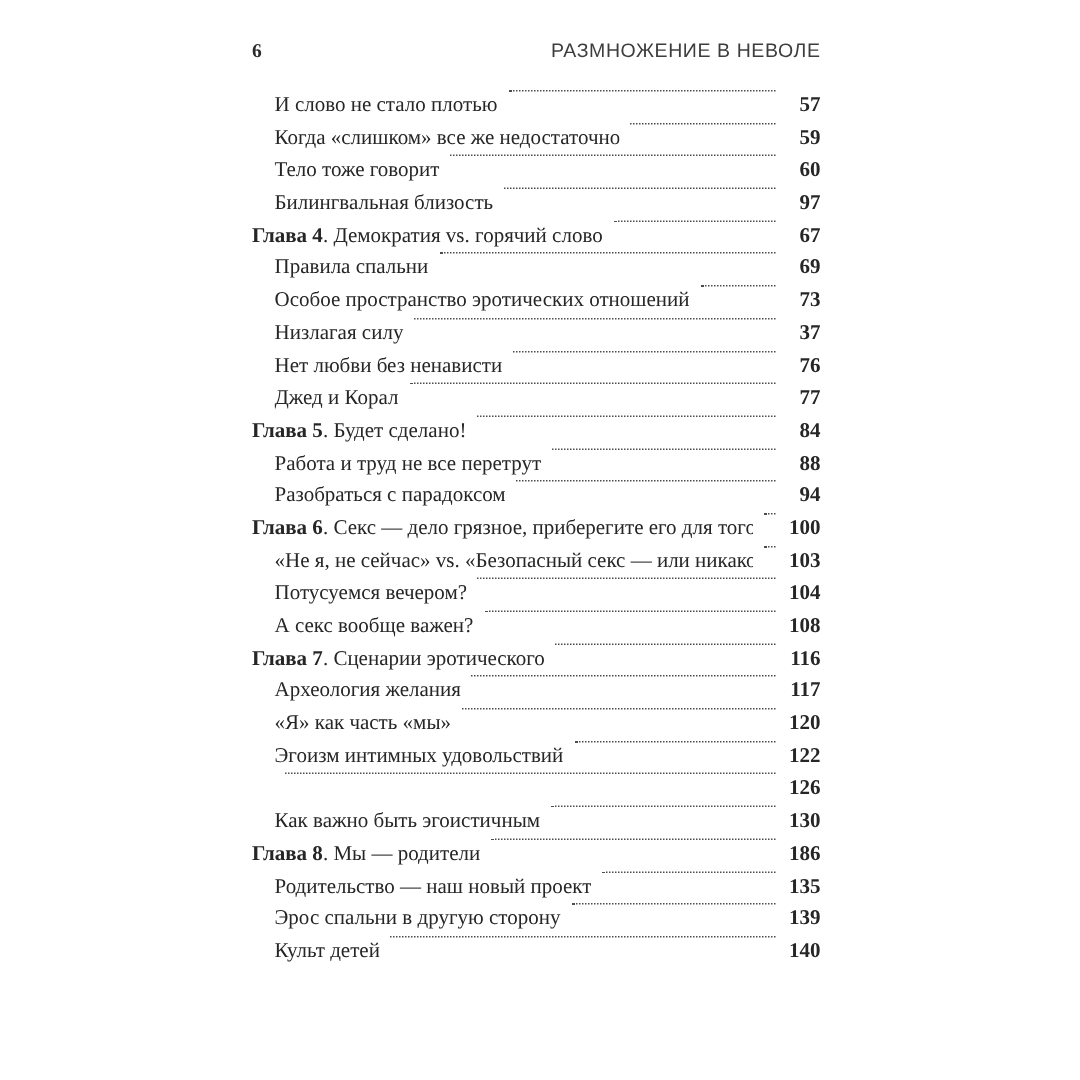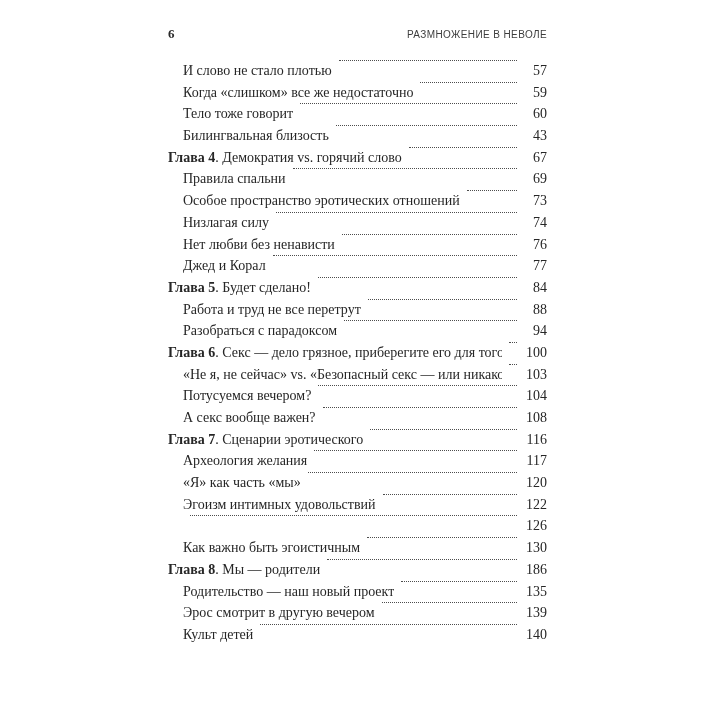--- a/index.html
+++ b/index.html
@@ -26,21 +26,21 @@
     align-items: baseline;
   }
   .folio {
     font-family: "Liberation Serif", serif;
     font-weight: bold;
     font-size: 13px;
     color: #2b2b2b;
   }
   .running-title {
     font-family: "Liberation Sans", "DejaVu Sans", sans-serif;
-    font-size: 10px;
+    font-size: 13px;
     letter-spacing: 0.4px;
     color: #3d3d3d;
   }
   .toc {
     position: absolute;
     top: 60px;
     left: 168px;
     right: 173px;
   }
   .toc-row {
@@ -64,20 +64,21 @@
   .leader {
     flex: 1 1 auto;
     min-width: 8px;
     margin: 0 4px 2px 7px;
     border-bottom: 1.6px dotted #4d4d4d;
   }
   .pagenum {
     flex: 0 0 auto;
     min-width: 26px;
     text-align: right;
+    font-weight: bold;
   }
 </style>
 </head>
 <body>
 
 <div class="page">
   <div class="header">
     <span class="folio">6</span>
     <span class="running-title">РАЗМНОЖЕНИЕ В НЕВОЛЕ</span>
   </div>
@@ -94,42 +95,42 @@
         <span class="pagenum">59</span>
       </div>
       <div class="toc-row sub">
         <span class="title">Тело тоже говорит</span>
         <span class="leader"></span>
         <span class="pagenum">60</span>
       </div>
       <div class="toc-row sub">
         <span class="title">Билингвальная близость</span>
         <span class="leader"></span>
-        <span class="pagenum">43</span>
+        <span class="pagenum">97</span>
       </div>
       <div class="toc-row chapter">
         <span class="prefix">Глава 4</span>
         <span class="title">. Демократия vs. горячий слово</span>
         <span class="leader"></span>
         <span class="pagenum">67</span>
       </div>
       <div class="toc-row sub">
         <span class="title">Правила спальни</span>
         <span class="leader"></span>
         <span class="pagenum">69</span>
       </div>
       <div class="toc-row sub">
         <span class="title">Особое пространство эротических отношений</span>
         <span class="leader"></span>
         <span class="pagenum">73</span>
       </div>
       <div class="toc-row sub">
         <span class="title">Низлагая силу</span>
         <span class="leader"></span>
-        <span class="pagenum">74</span>
+        <span class="pagenum">37</span>
       </div>
       <div class="toc-row sub">
         <span class="title">Нет любви без ненависти</span>
         <span class="leader"></span>
         <span class="pagenum">76</span>
       </div>
       <div class="toc-row sub">
         <span class="title">Джед и Корал</span>
         <span class="leader"></span>
         <span class="pagenum">77</span>
@@ -206,21 +207,21 @@
         <span class="title">. Мы — родители</span>
         <span class="leader"></span>
         <span class="pagenum">186</span>
       </div>
       <div class="toc-row sub">
         <span class="title">Родительство — наш новый проект</span>
         <span class="leader"></span>
         <span class="pagenum">135</span>
       </div>
       <div class="toc-row sub">
-        <span class="title">Эрос смотрит в другую вечером</span>
+        <span class="title">Эрос спальни в другую сторону</span>
         <span class="leader"></span>
         <span class="pagenum">139</span>
       </div>
       <div class="toc-row sub">
         <span class="title">Культ детей</span>
         <span class="leader"></span>
         <span class="pagenum">140</span>
       </div>
     </div>
 </div>

